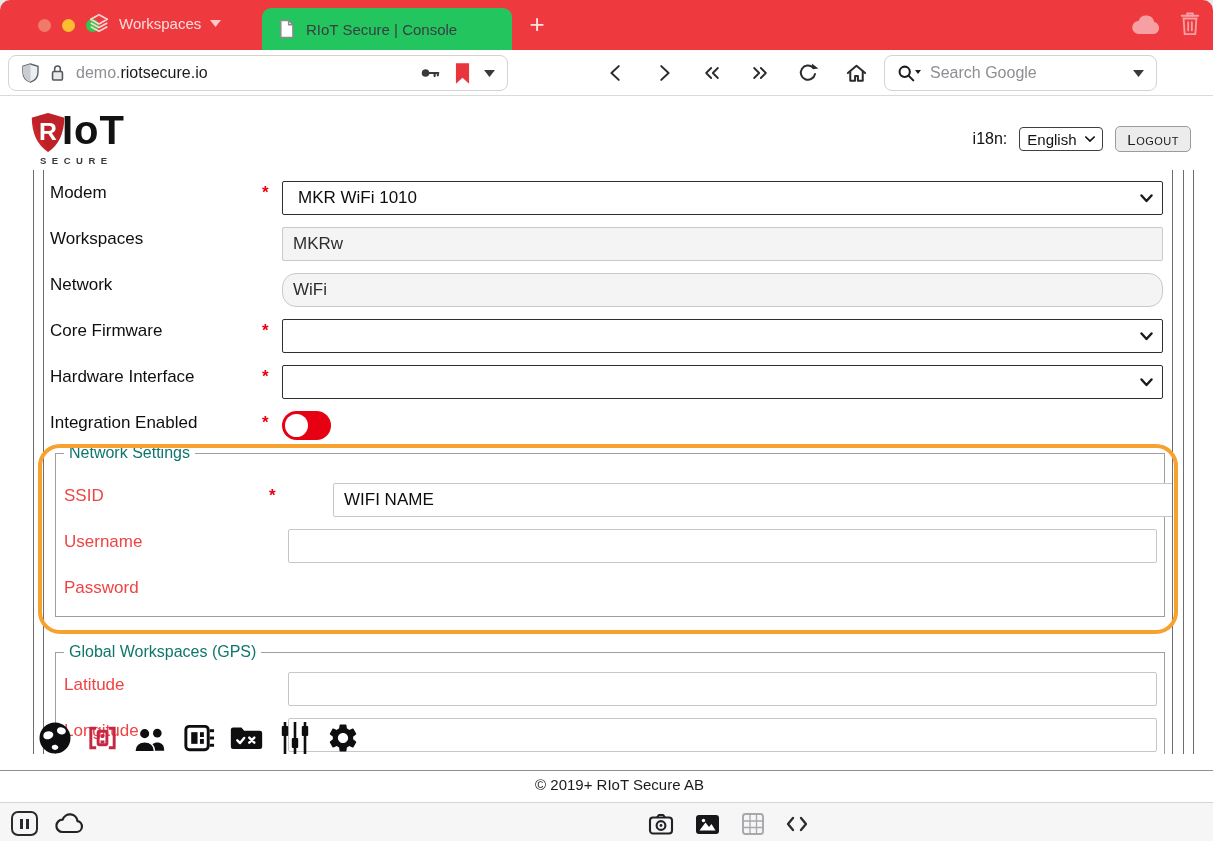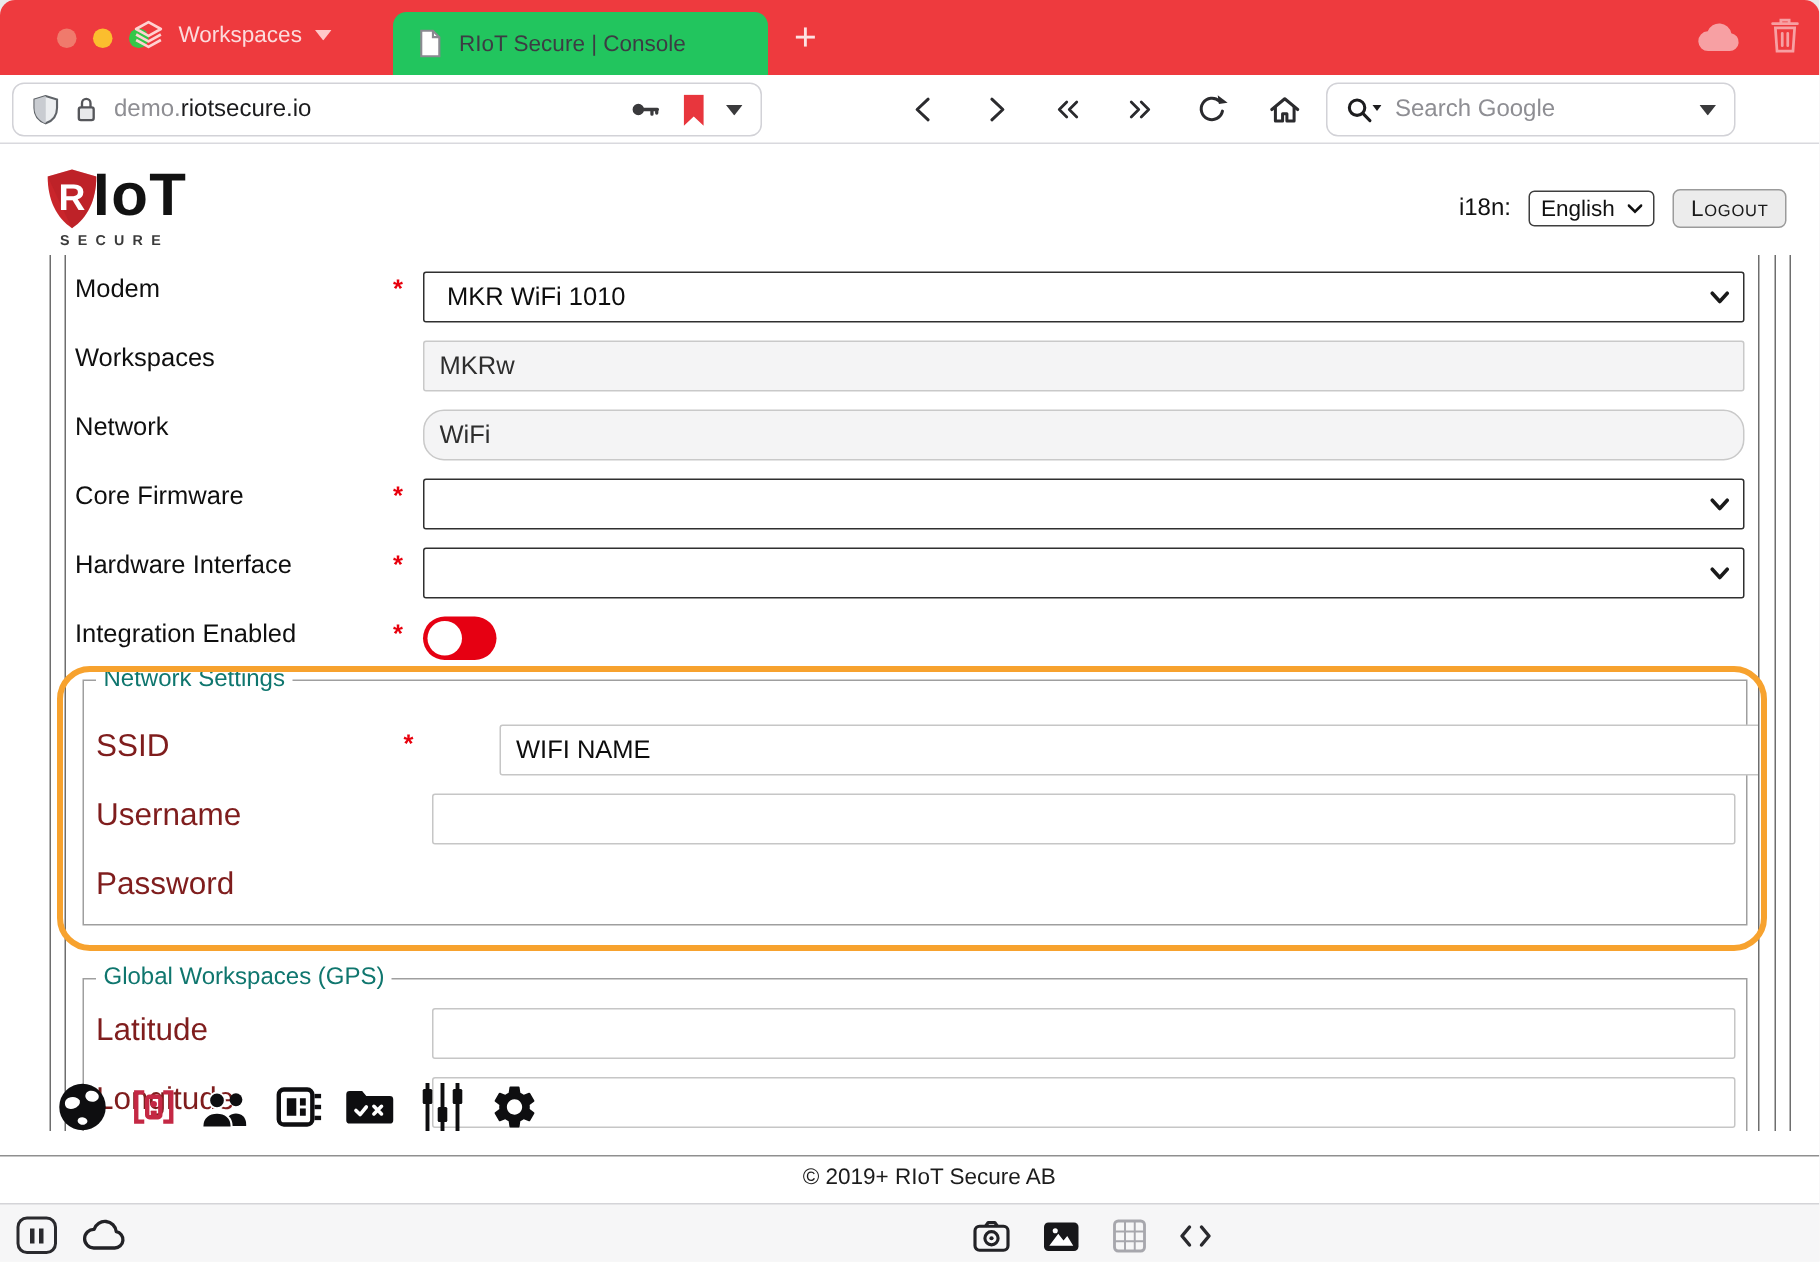--- a/index.html
+++ b/index.html
@@ -49,21 +49,21 @@
   .star { position:absolute; left:218px; font-size:17px; font-weight:700; color:#e8000d; }
   .sel { position:absolute; left:238px; width:881px; height:34px; border:1px solid #2f2f2f; border-radius:2px; background:#fff; display:flex; align-items:center; padding:0 10px; font-size:17px; color:#0d0d0d; }
   .sel .caret { position:absolute; right:9px; top:12px; }
   .din { position:absolute; left:238px; width:881px; height:34px; border:1px solid #c9c9c9; border-radius:2px; background:#f4f4f5; color:#2e2e2e; font-size:17px; padding:0 10px; font-family:"Liberation Sans", sans-serif; }
   .tin { border:1px solid #c6c6c6; border-radius:2px; background:#fff; color:#0d0d0d; font-size:17px; padding:0 10px; font-family:"Liberation Sans", sans-serif; }
   .toggle { position:absolute; left:238px; top:241px; width:49px; height:29px; border-radius:15px; background:#e60012; }
   .toggle .knob { position:absolute; left:3px; top:3px; width:23px; height:23px; border-radius:50%; background:#fff; }
 
   .fieldset { position:absolute; border:1px solid #9f9f9f; background:transparent; }
   .legend { position:absolute; top:-10px; left:8px; background:#fff; padding:0 5px; font-size:16px; color:#0f766e; white-space:nowrap; }
-  .fs-label { position:absolute; left:8px; font-size:21px; color:#7f1d1d; }
+  .fs-label { position:absolute; left:8px; font-size:17px; color:#ef4444; }
   .fs-star { position:absolute; left:213px; font-size:17px; font-weight:700; color:#e8000d; }
   .fs-input { position:absolute; left:232px; width:869px; height:34px; }
 
   .highlight { position:absolute; left:38px; top:348px; width:1140px; height:190px; border:4px solid #f7a22e; border-radius:22px; pointer-events:none; z-index:5; }
 
   .navicons { position:absolute; left:37px; top:624px; display:flex; gap:13px; z-index:6; }
   .navicon { width:35px; height:35px; display:flex; align-items:center; justify-content:center; }
 
   .footline { position:absolute; left:0; top:674px; width:1213px; height:1px; background:#8f8f8f; }
   .copyright { position:absolute; left:0; top:680px; width:1213px; text-align:center; font-size:15px; color:#1c1c1c;margin-left:13px; }

